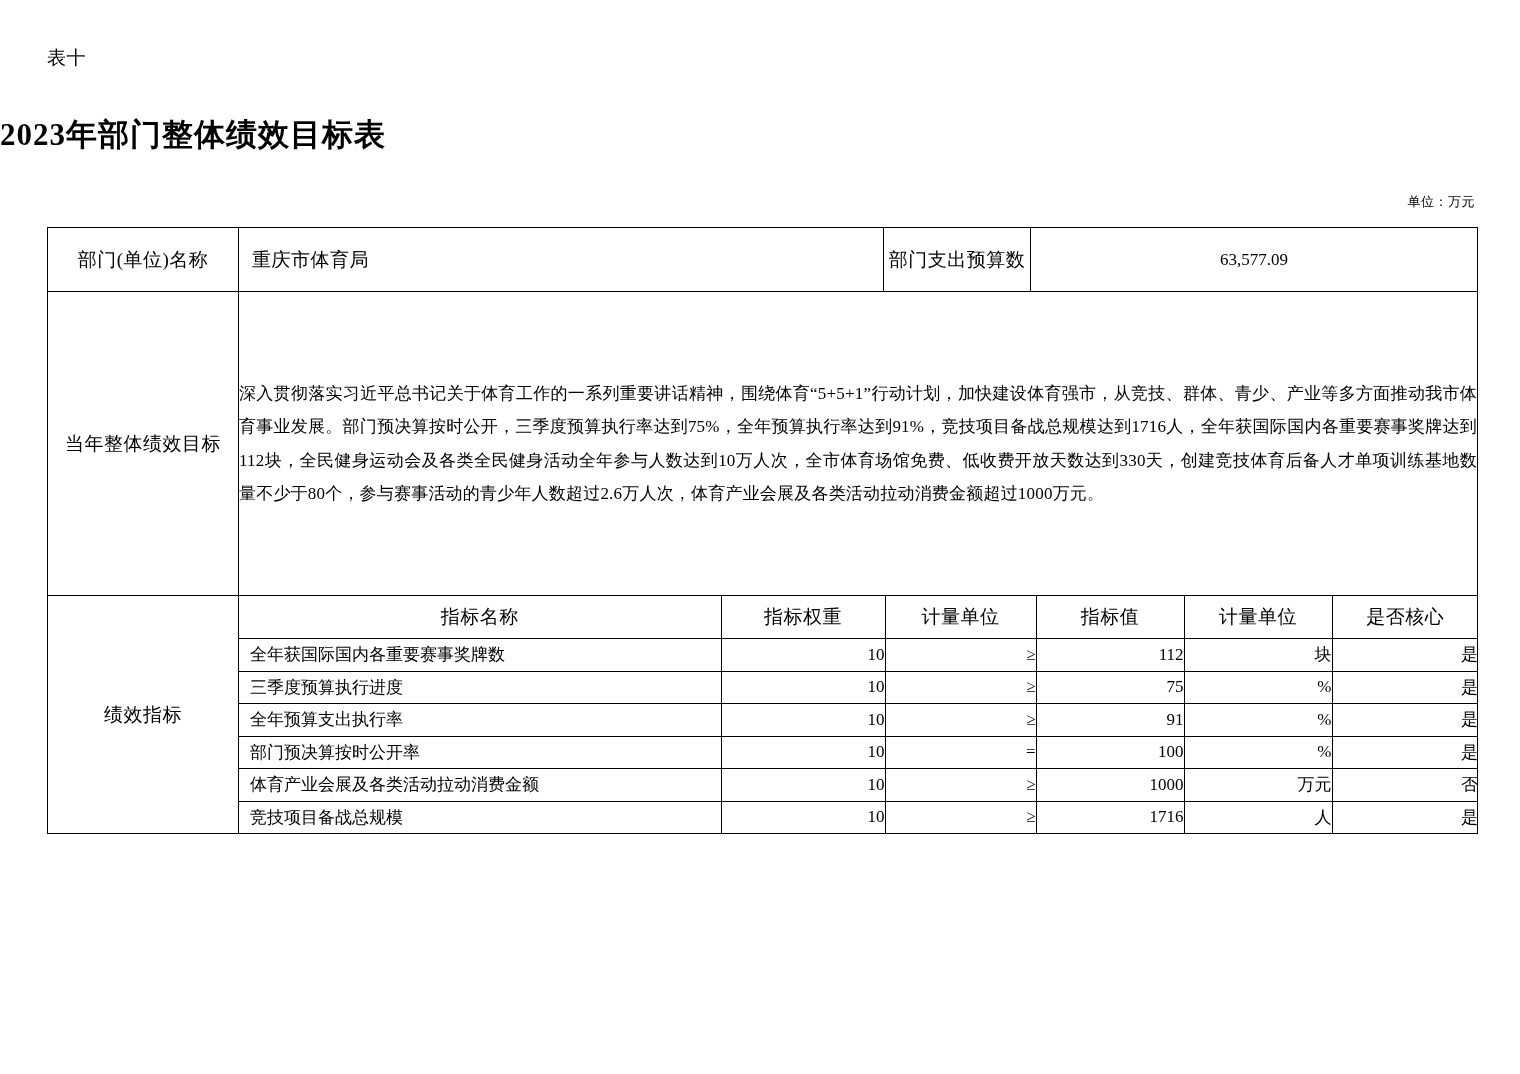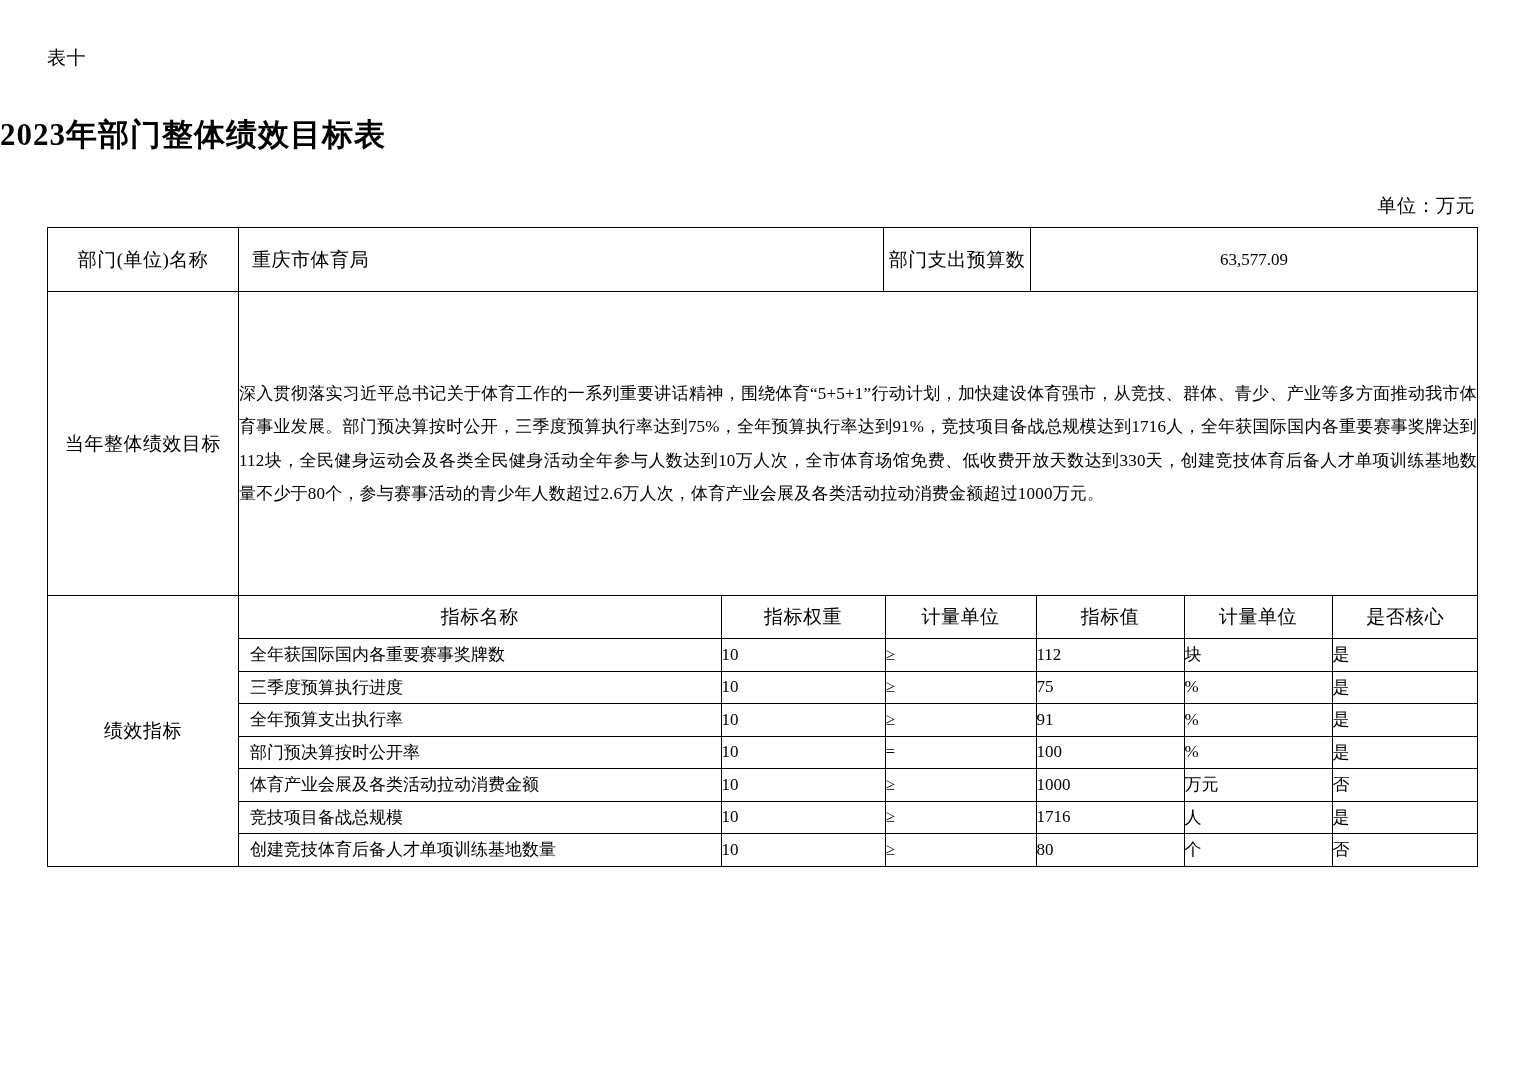--- a/index.html
+++ b/index.html
@@ -40,21 +40,21 @@
     text-align: left;
     font-size: 31px;
     font-weight: bold;
     letter-spacing: 1px;
   }
 
   .unit-note {
     position: absolute;
     right: 45px;
     top: 193px;
-    font-size: 19px;
+    font-size: 13px;
     letter-spacing: 0.5px;
   }
 
   table.main {
     position: absolute;
     left: 47px;
     top: 227px;
     width: 1430px;
     border-collapse: collapse;
     table-layout: fixed;
@@ -132,21 +132,21 @@
   }
   table.ind tr.body td {
     height: 31.5px;
   }
   table.ind td.name {
     text-align: left;
     padding-left: 11px;
     font-size: 17px;
   }
   table.ind td.ctr {
-    text-align: left;
+    text-align: right;
   }
   
   table.ind tr:first-child td { border-top: none; }
   table.ind tr:last-child td { border-bottom: none; }
   table.ind td:first-child { border-left: none; }
   table.ind td:last-child { border-right: none; }
 
   .nested-holder { padding: 0 !important; }
 </style>
 </head>
@@ -242,28 +242,20 @@
                   <td class="ctr">否</td>
                 </tr>
                 <tr class="body">
                   <td class="name">竞技项目备战总规模</td>
                   <td class="ctr">10</td>
                   <td class="ctr">≥</td>
                   <td class="ctr">1716</td>
                   <td class="ctr">人</td>
                   <td class="ctr">是</td>
                 </tr>
-                <tr class="body">
-                  <td class="name">创建竞技体育后备人才单项训练基地数量</td>
-                  <td class="ctr">10</td>
-                  <td class="ctr">≥</td>
-                  <td class="ctr">80</td>
-                  <td class="ctr">个</td>
-                  <td class="ctr">否</td>
-                </tr>
               </tbody>
           </table>
         </td>
       </tr>
     </tbody>
   </table>
 
 </div>
 
 </body></html>

